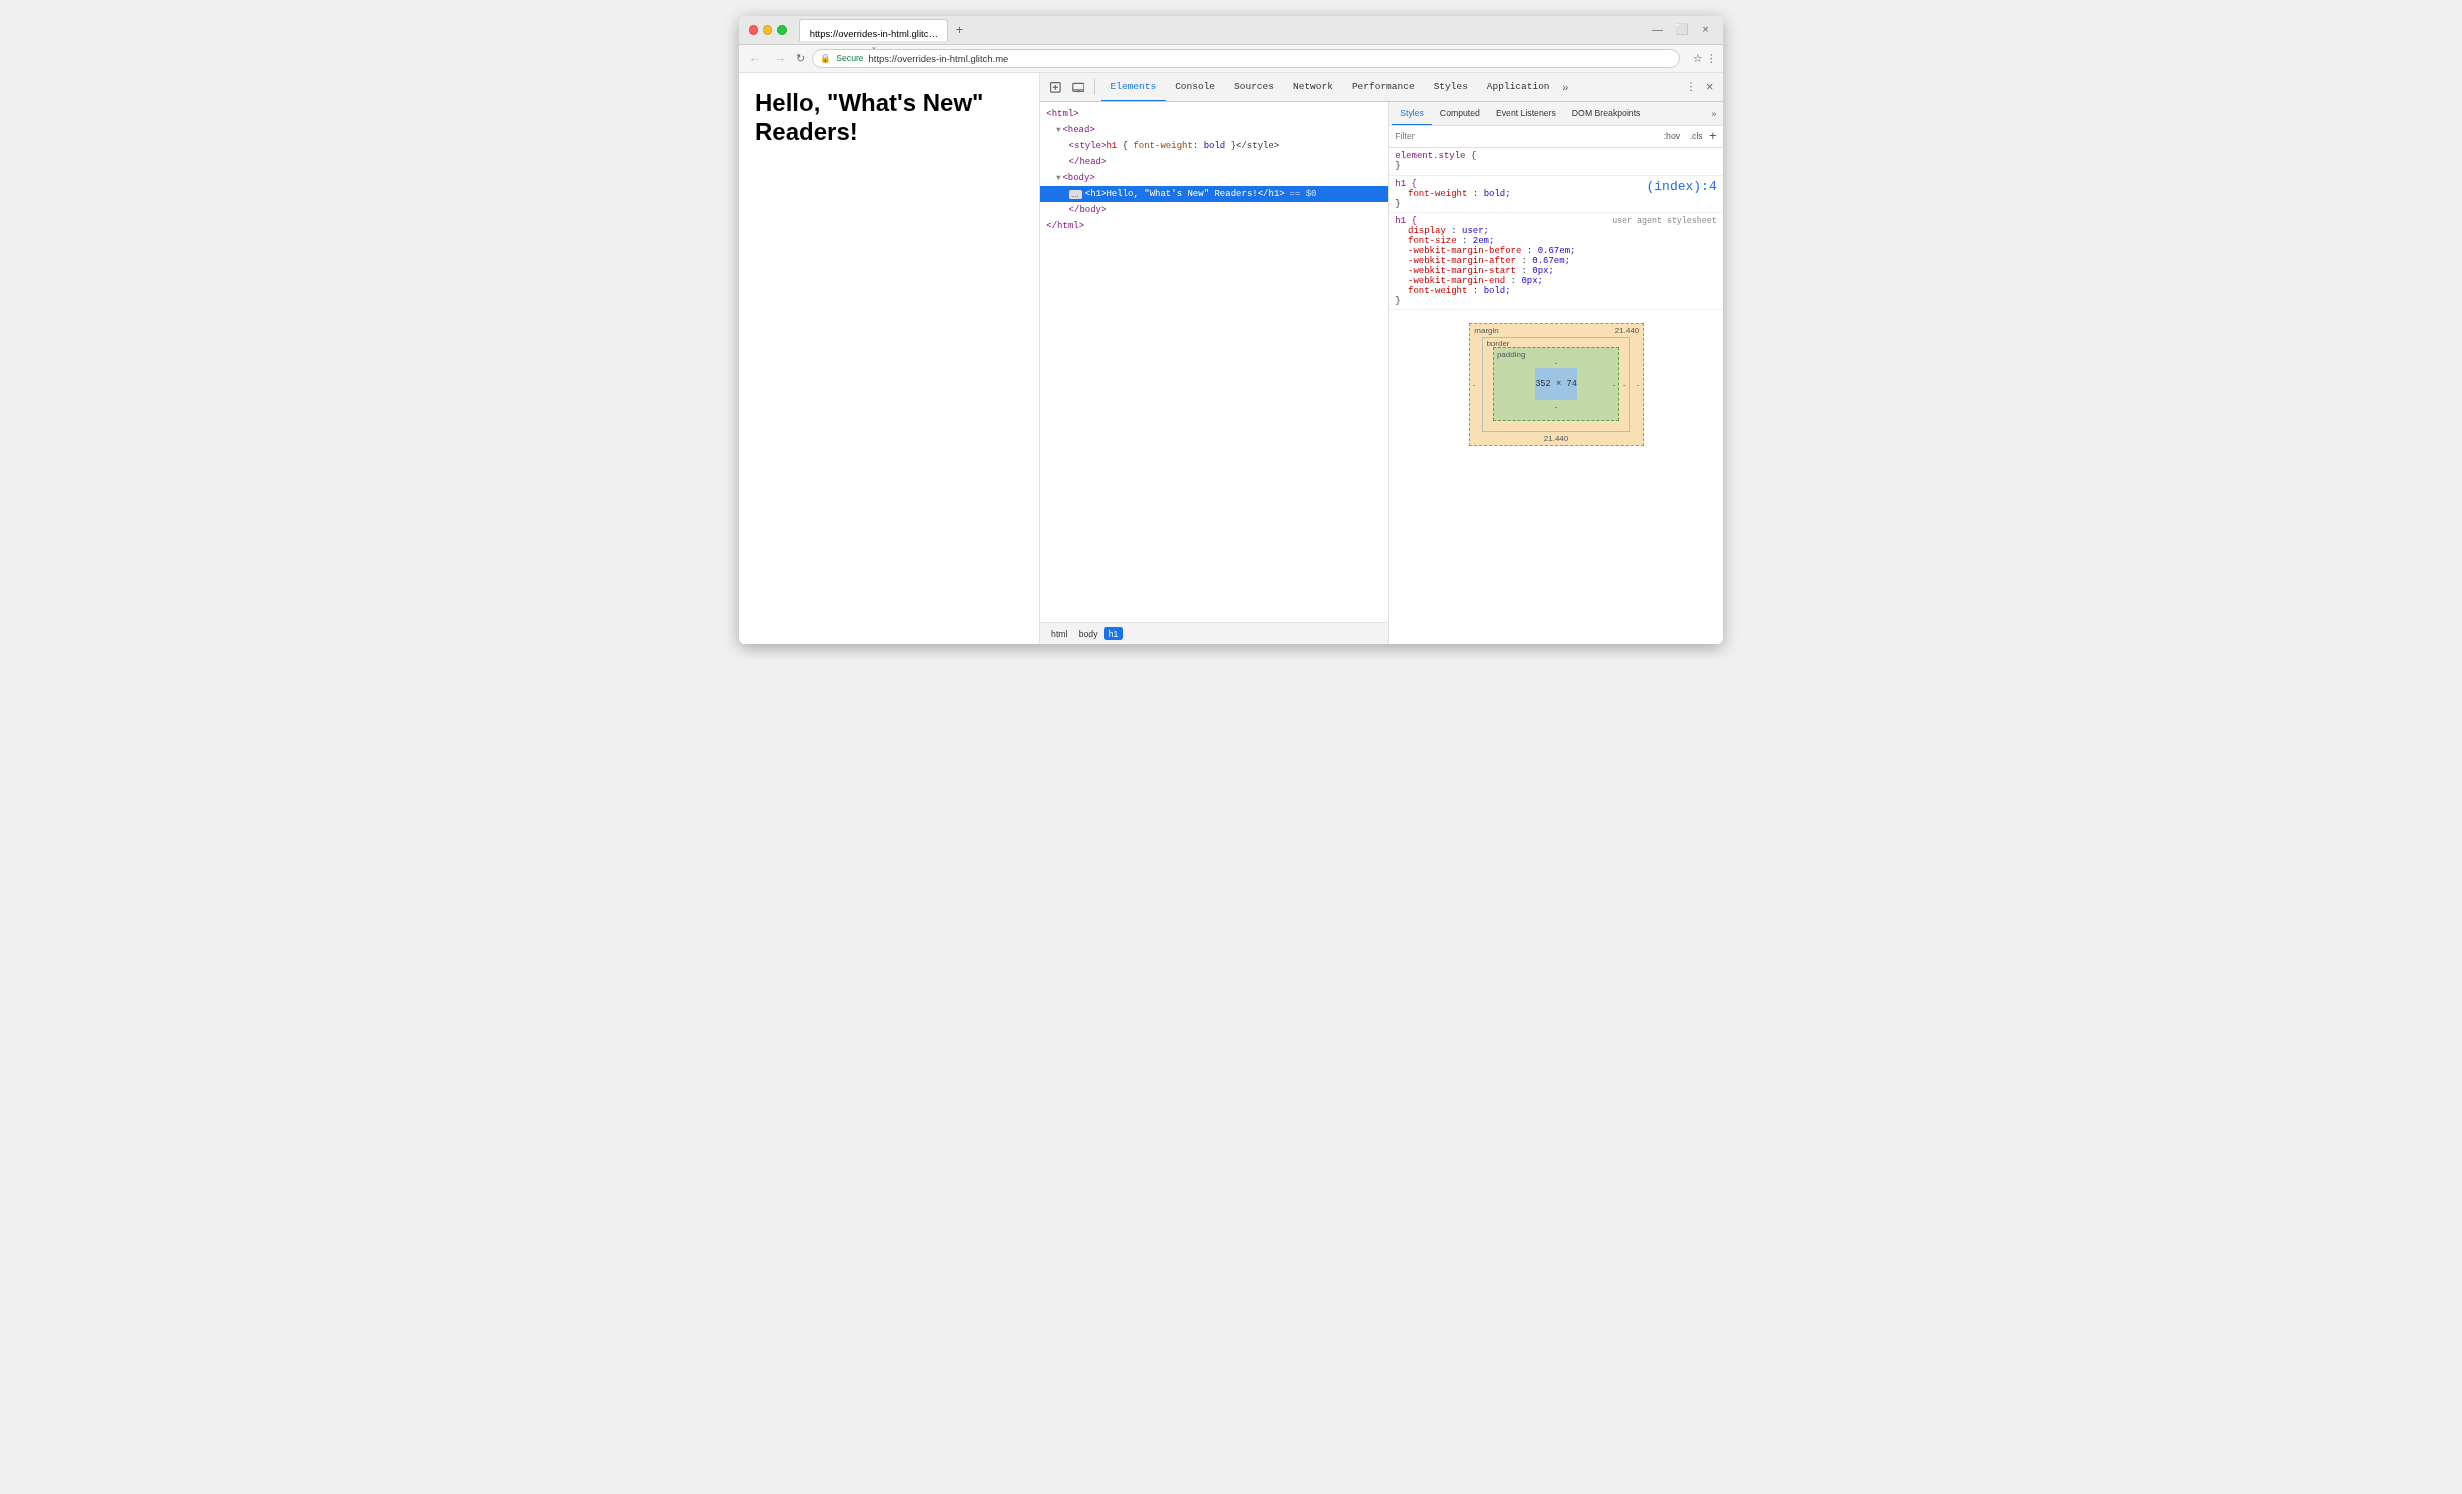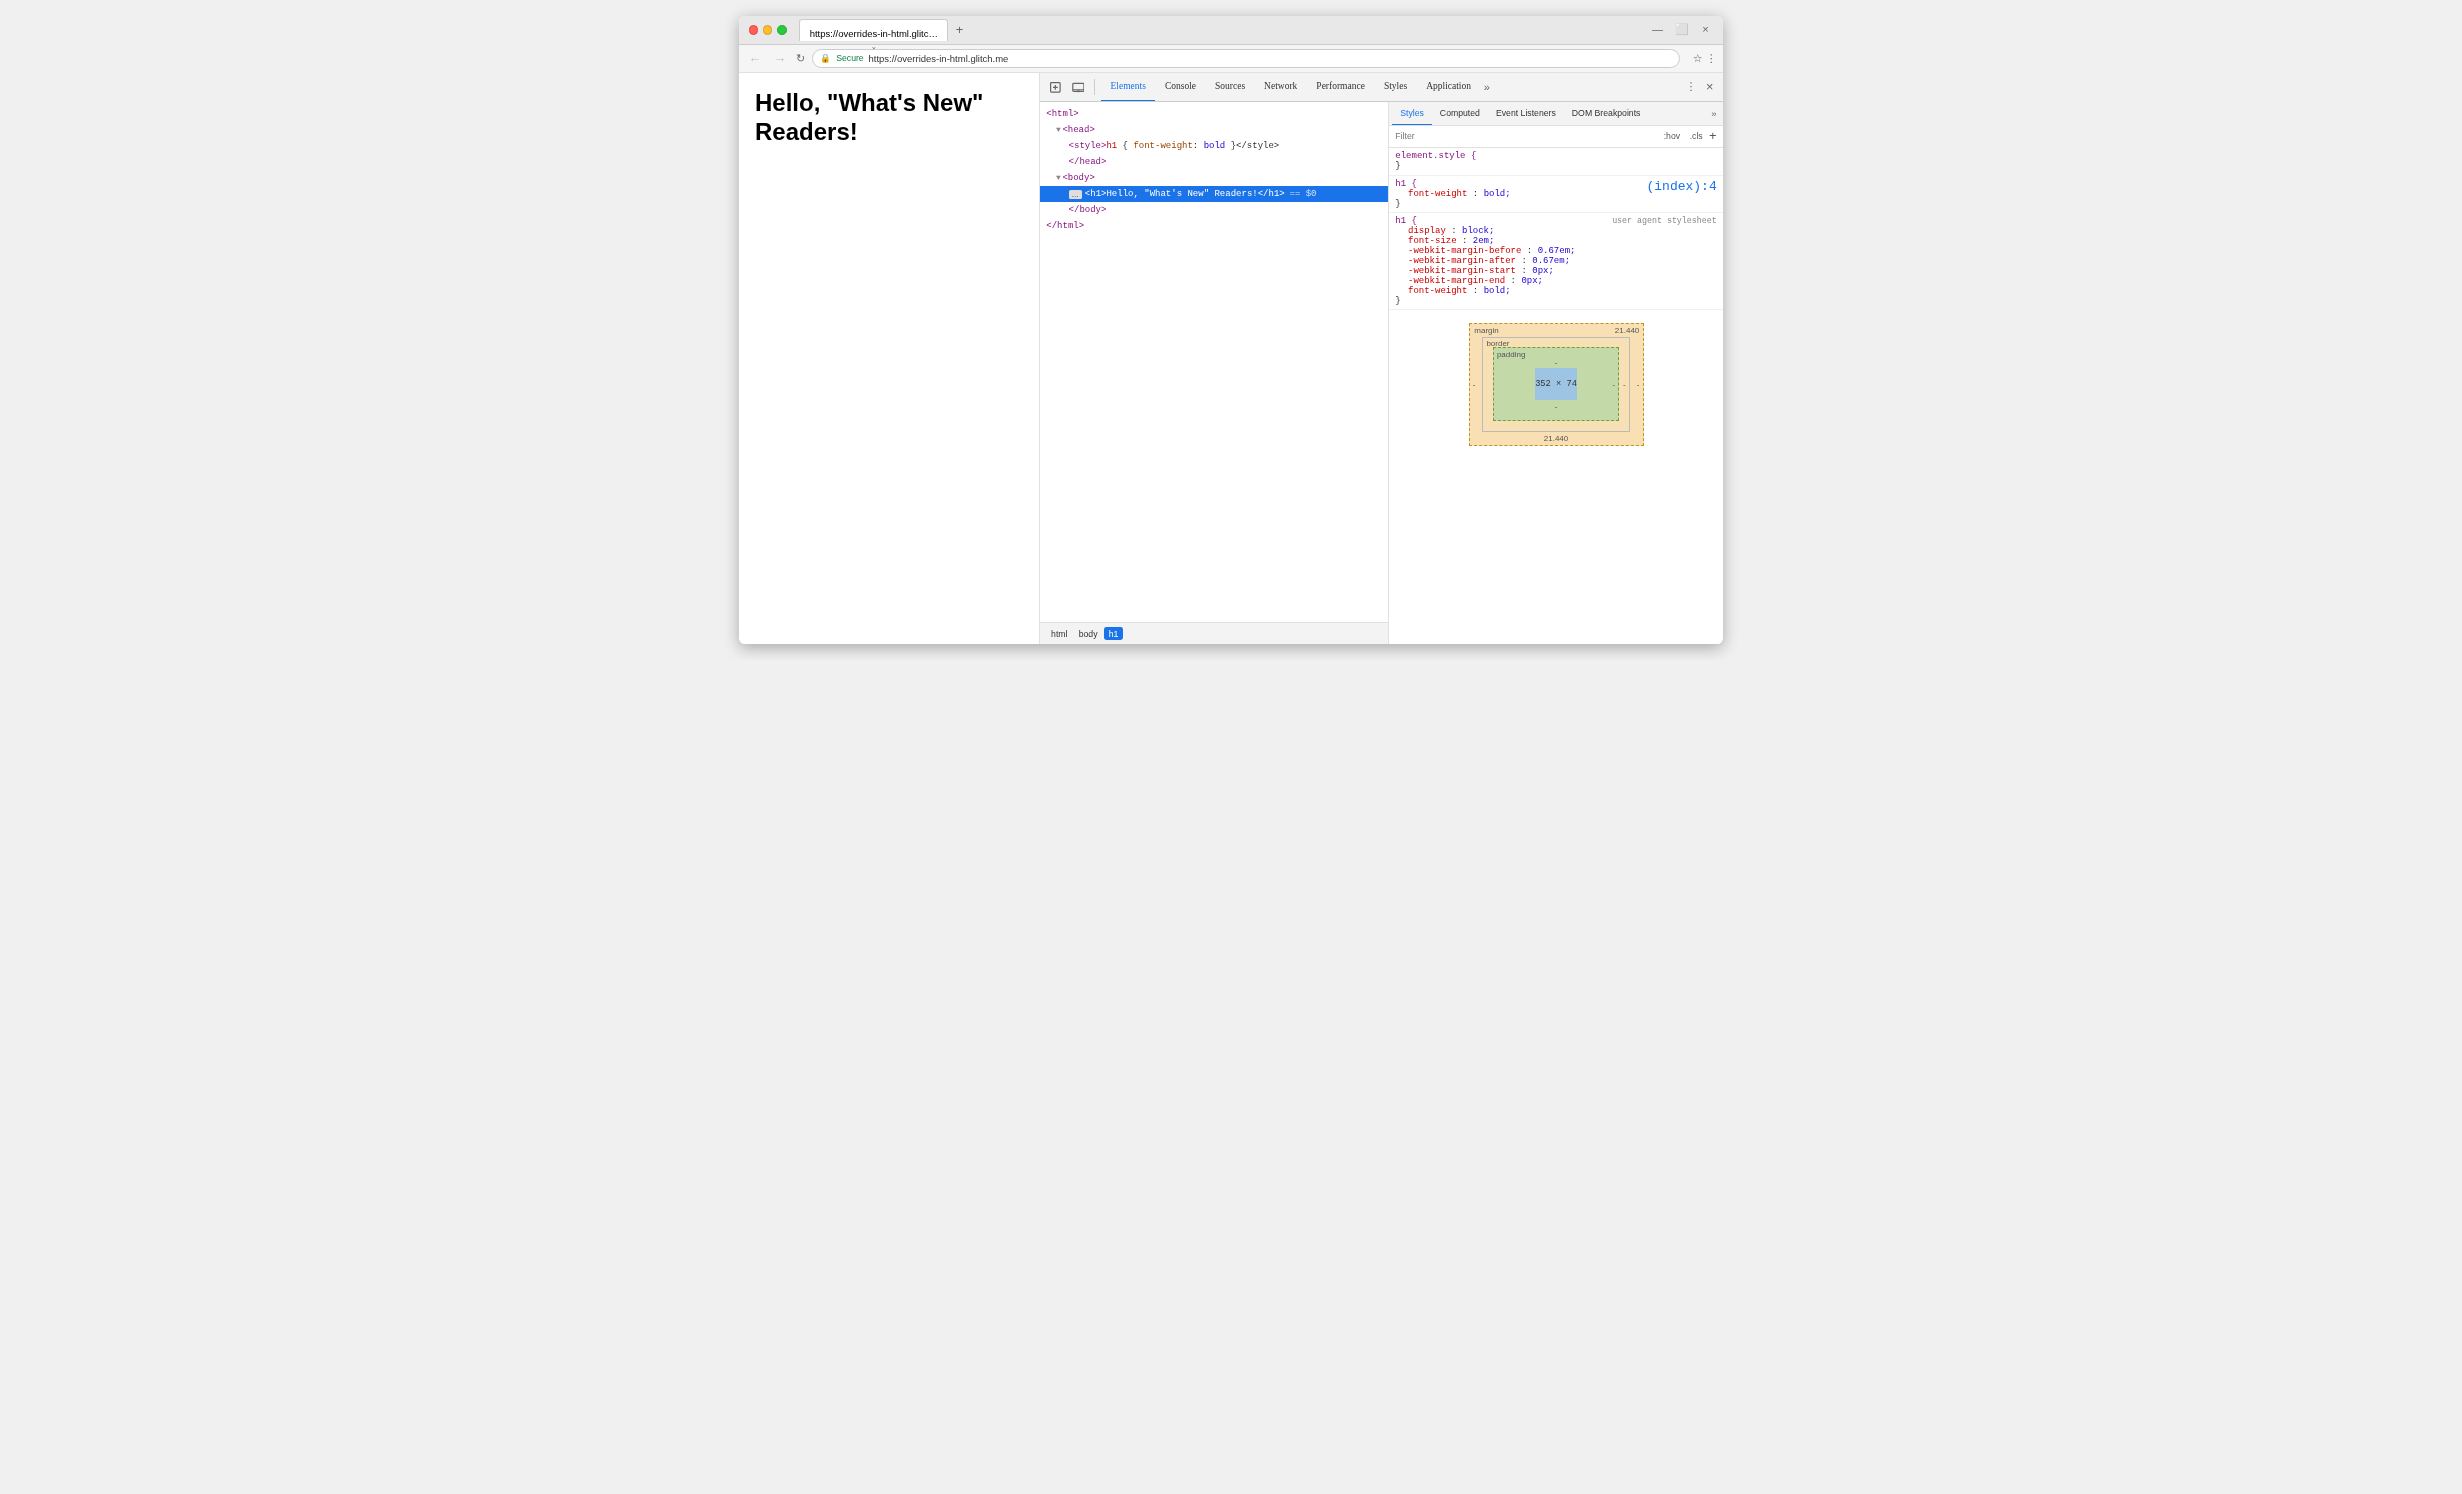--- a/index.html
+++ b/index.html
@@ -143,21 +143,21 @@
     }
     .dt-nav-tab {
       padding: 0 9.5px;
       height: 28.6px;
       display: flex;
       align-items: center;
       font-size: 9.5px;
       color: #333;
       cursor: pointer;
       border-bottom: 1.6px solid transparent;
-      font-family: Liberation Serif, serif;
+      font-family: Liberation Mono, monospace;
     }
     .dt-nav-tab.active {
       color: #1a73e8;
       border-bottom: 1.6px solid #1a73e8;
     }
     .dt-more-btn { font-size: 11px; color: #666; padding: 3.2px; cursor: pointer; background: none; border: none; }
     .dt-close-btn { font-size: 12.7px; color: #666; padding: 3.2px; cursor: pointer; background: none; border: none; margin-left: auto; }
     .dt-menu-btn { font-size: 11px; color: #666; padding: 3.2px; cursor: pointer; background: none; border: none; }
 
     
@@ -544,21 +544,21 @@
             </div>
 
             <div class="style-rule">
               <div>
                 <span class="style-source-comment">user agent stylesheet</span>
                 <span class="style-selector">h1 {</span>
               </div>
               <div>
                 <span class="style-prop">display</span>
                 <span class="style-colon">: </span>
-                <span class="style-value">block;</span>
+                <span class="style-value">user;</span>
               </div>
               <div>
                 <span class="style-prop">font-size</span>
                 <span class="style-colon">: </span>
                 <span class="style-value">2em;</span>
               </div>
               <div>
                 <span class="style-prop">-webkit-margin-before</span>
                 <span class="style-colon">: </span>
                 <span class="style-value">0.67em;</span>

